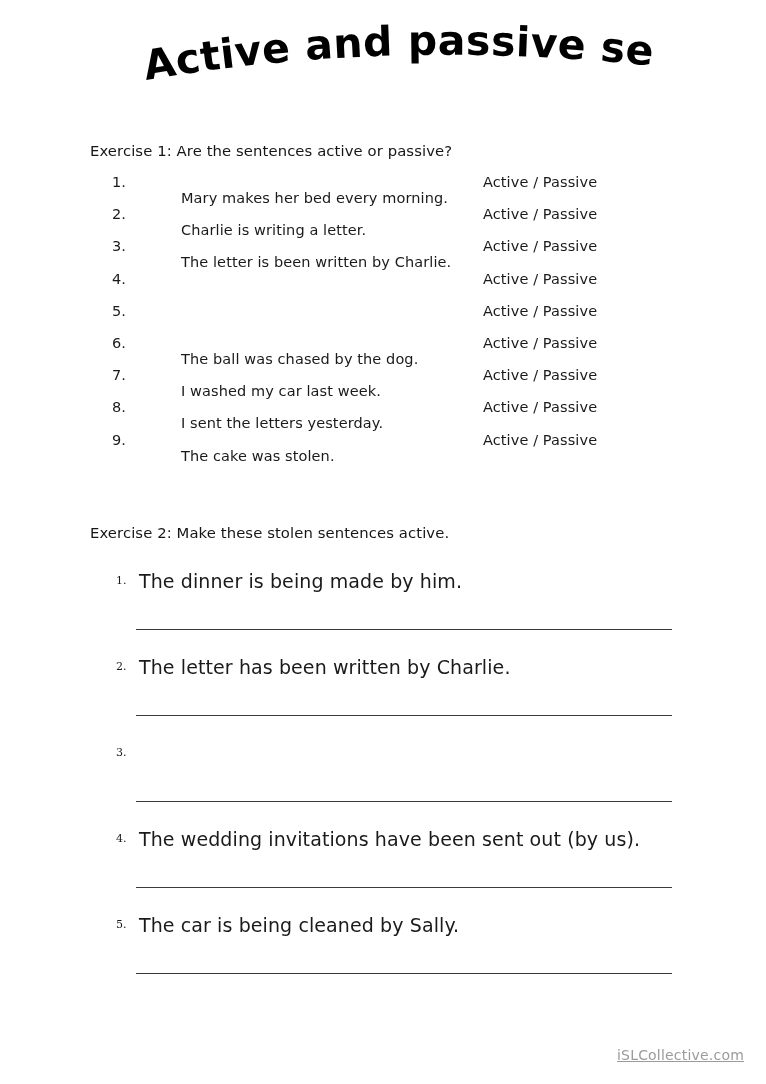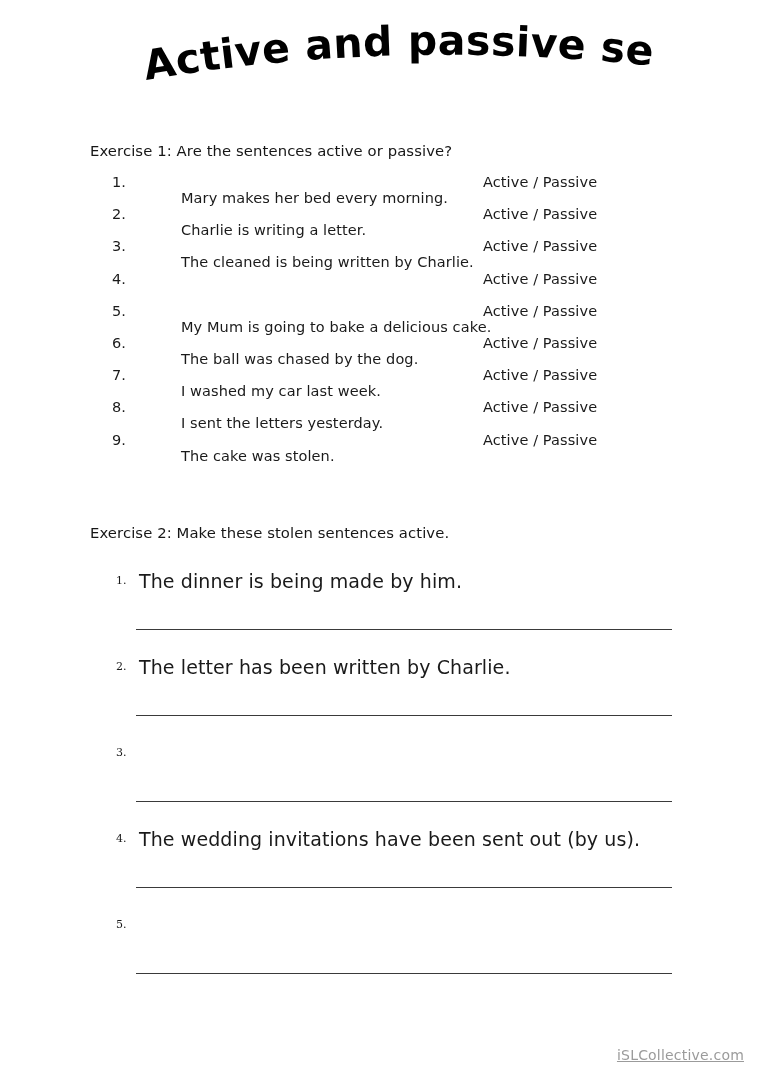--- a/index.html
+++ b/index.html
@@ -159,30 +159,29 @@
       <span class="ex1-sentence sheet-text">Mary makes her bed every morning.</span>
       <span class="ex1-choice sheet-text">Active / Passive</span>
     </div>
     <div class="ex1-row">
       <span class="ex1-num sheet-text">2.</span>
       <span class="ex1-sentence sheet-text">Charlie is writing a letter.</span>
       <span class="ex1-choice sheet-text">Active / Passive</span>
     </div>
     <div class="ex1-row">
       <span class="ex1-num sheet-text">3.</span>
-      <span class="ex1-sentence sheet-text">The cleaned is being written by Charlie.</span>
+      <span class="ex1-sentence sheet-text">The letter is been written by Charlie.</span>
       <span class="ex1-choice sheet-text">Active / Passive</span>
     </div>
     <div class="ex1-row">
       <span class="ex1-num sheet-text">4.</span>
       <span class="ex1-choice sheet-text">Active / Passive</span>
     </div>
     <div class="ex1-row">
       <span class="ex1-num sheet-text">5.</span>
-      <span class="ex1-sentence sheet-text">My Mum is going to bake a delicious cake.</span>
       <span class="ex1-choice sheet-text">Active / Passive</span>
     </div>
     <div class="ex1-row">
       <span class="ex1-num sheet-text">6.</span>
       <span class="ex1-sentence sheet-text">The ball was chased by the dog.</span>
       <span class="ex1-choice sheet-text">Active / Passive</span>
     </div>
     <div class="ex1-row">
       <span class="ex1-num sheet-text">7.</span>
       <span class="ex1-sentence sheet-text">I washed my car last week.</span>
@@ -217,17 +216,18 @@
       <span class="ex2-num">3.</span>
       <div class="answer-line"></div>
     </div>
     <div class="ex2-row">
       <span class="ex2-num">4.</span>
       <span class="ex2-sentence sheet-text">The wedding invitations have been sent out (by us).</span>
       <div class="answer-line"></div>
     </div>
     <div class="ex2-row">
       <span class="ex2-num">5.</span>
+      <span class="ex2-sentence sheet-text">The car is being cleaned by Sally.</span>
       <div class="answer-line"></div>
     </div>
   </div>
 
 <div id="footer-watermark">iSLCollective.com</div>
 
 </body></html>

